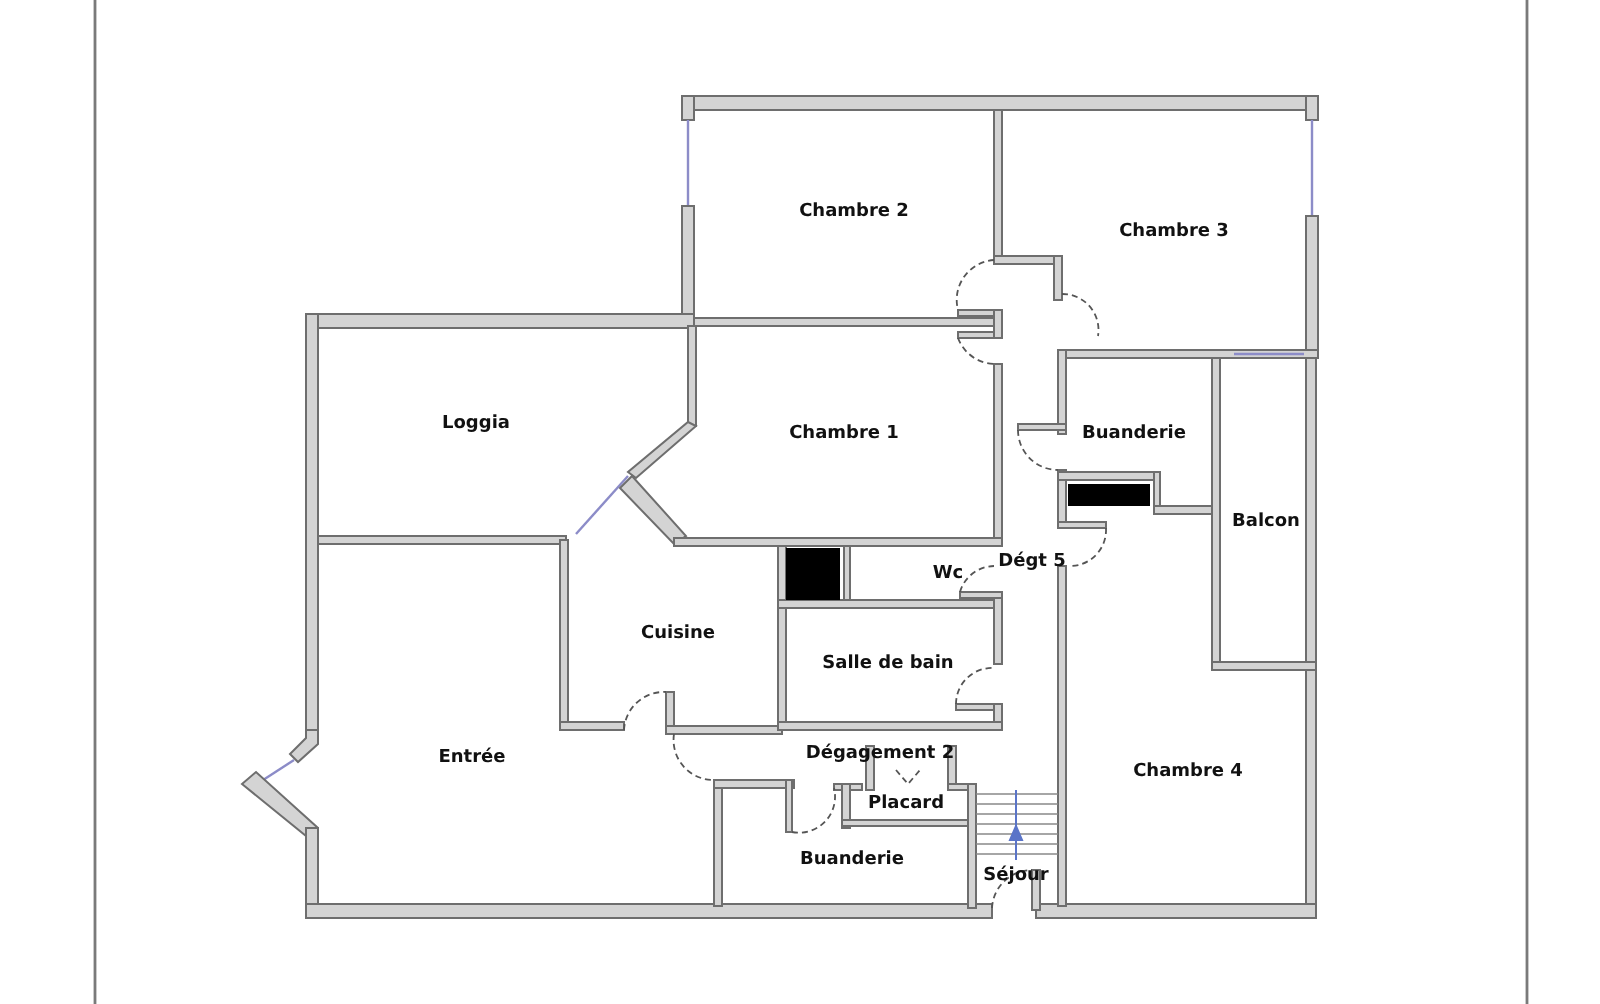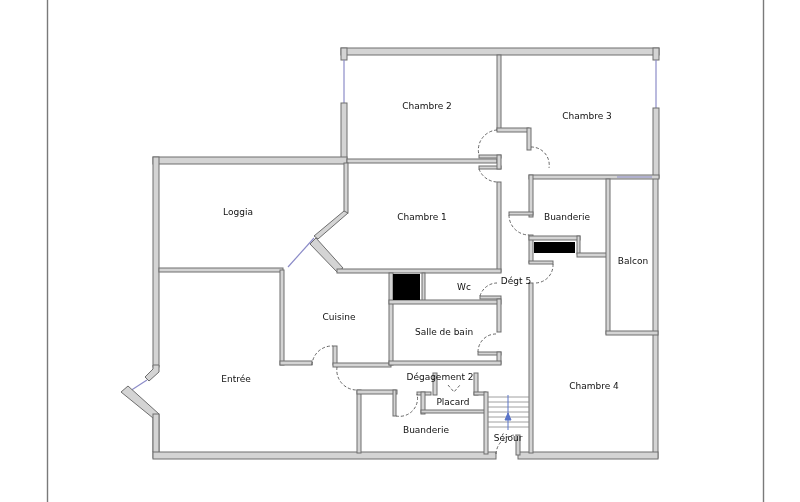--- a/index.html
+++ b/index.html
@@ -5,21 +5,21 @@
   html,body{margin:0;padding:0;background:#ffffff;}
   body{width:800px;height:502px;overflow:hidden;position:relative;font-family:"DejaVu Sans","Liberation Sans",sans-serif;}
   #plan{position:absolute;left:0;top:0;width:800px;height:502px;}
   .wall{fill:#d4d4d4;stroke:#6e6e6e;stroke-width:1;}
   .win{stroke:#8c8cc8;stroke-width:1.2;fill:none;}
   .door{fill:none;stroke:#555;stroke-width:0.9;stroke-dasharray:3 2;}
   .guide{stroke:#7a7a7a;stroke-width:1.4;}
   .fill-black{fill:#000;}
   .stair{stroke:#888;stroke-width:0.8;}
   .arrow{stroke:#5a74c8;fill:#5a74c8;}
-  .label{position:absolute;font-size:9px;font-weight:normal;color:#111;white-space:nowrap;transform:translate(-50%,-50%);font-family:"DejaVu Sans","Liberation Sans",sans-serif;}
+  .label{position:absolute;font-size:9px;font-weight:bold;color:#111;white-space:nowrap;transform:translate(-50%,-50%);font-family:"DejaVu Sans","Liberation Sans",sans-serif;}
 </style>
 </head>
 <body>
 
 <svg id="plan" viewBox="0 0 800 502" xmlns="http://www.w3.org/2000/svg">
 
   <line class="guide" x1="47.5" y1="0" x2="47.5" y2="502"></line>
   <line class="guide" x1="763.5" y1="0" x2="763.5" y2="502"></line>
 
   <g>
@@ -146,21 +146,21 @@
   </g>
 </svg>
 
 <div>
   <span class="label" style="left:427px;top:106px">Chambre 2</span>
   <span class="label" style="left:587px;top:116px">Chambre 3</span>
   <span class="label" style="left:238px;top:212px">Loggia</span>
   <span class="label" style="left:422px;top:217px">Chambre 1</span>
   <span class="label" style="left:567px;top:217px">Buanderie</span>
   <span class="label" style="left:633px;top:261px">Balcon</span>
-  <span class="label" style="left:464px;top:287px">Wc</span>
+  <span class="label" style="left:474px;top:287px">Wc</span>
   <span class="label" style="left:516px;top:281px">Dégt 5</span>
   <span class="label" style="left:339px;top:317px">Cuisine</span>
   <span class="label" style="left:444px;top:332px">Salle de bain</span>
   <span class="label" style="left:440px;top:377px">Dégagement 2</span>
   <span class="label" style="left:236px;top:379px">Entrée</span>
   <span class="label" style="left:594px;top:386px">Chambre 4</span>
   <span class="label" style="left:453px;top:402px">Placard</span>
   <span class="label" style="left:426px;top:430px">Buanderie</span>
   <span class="label" style="left:508px;top:438px">Séjour</span>
 </div>

